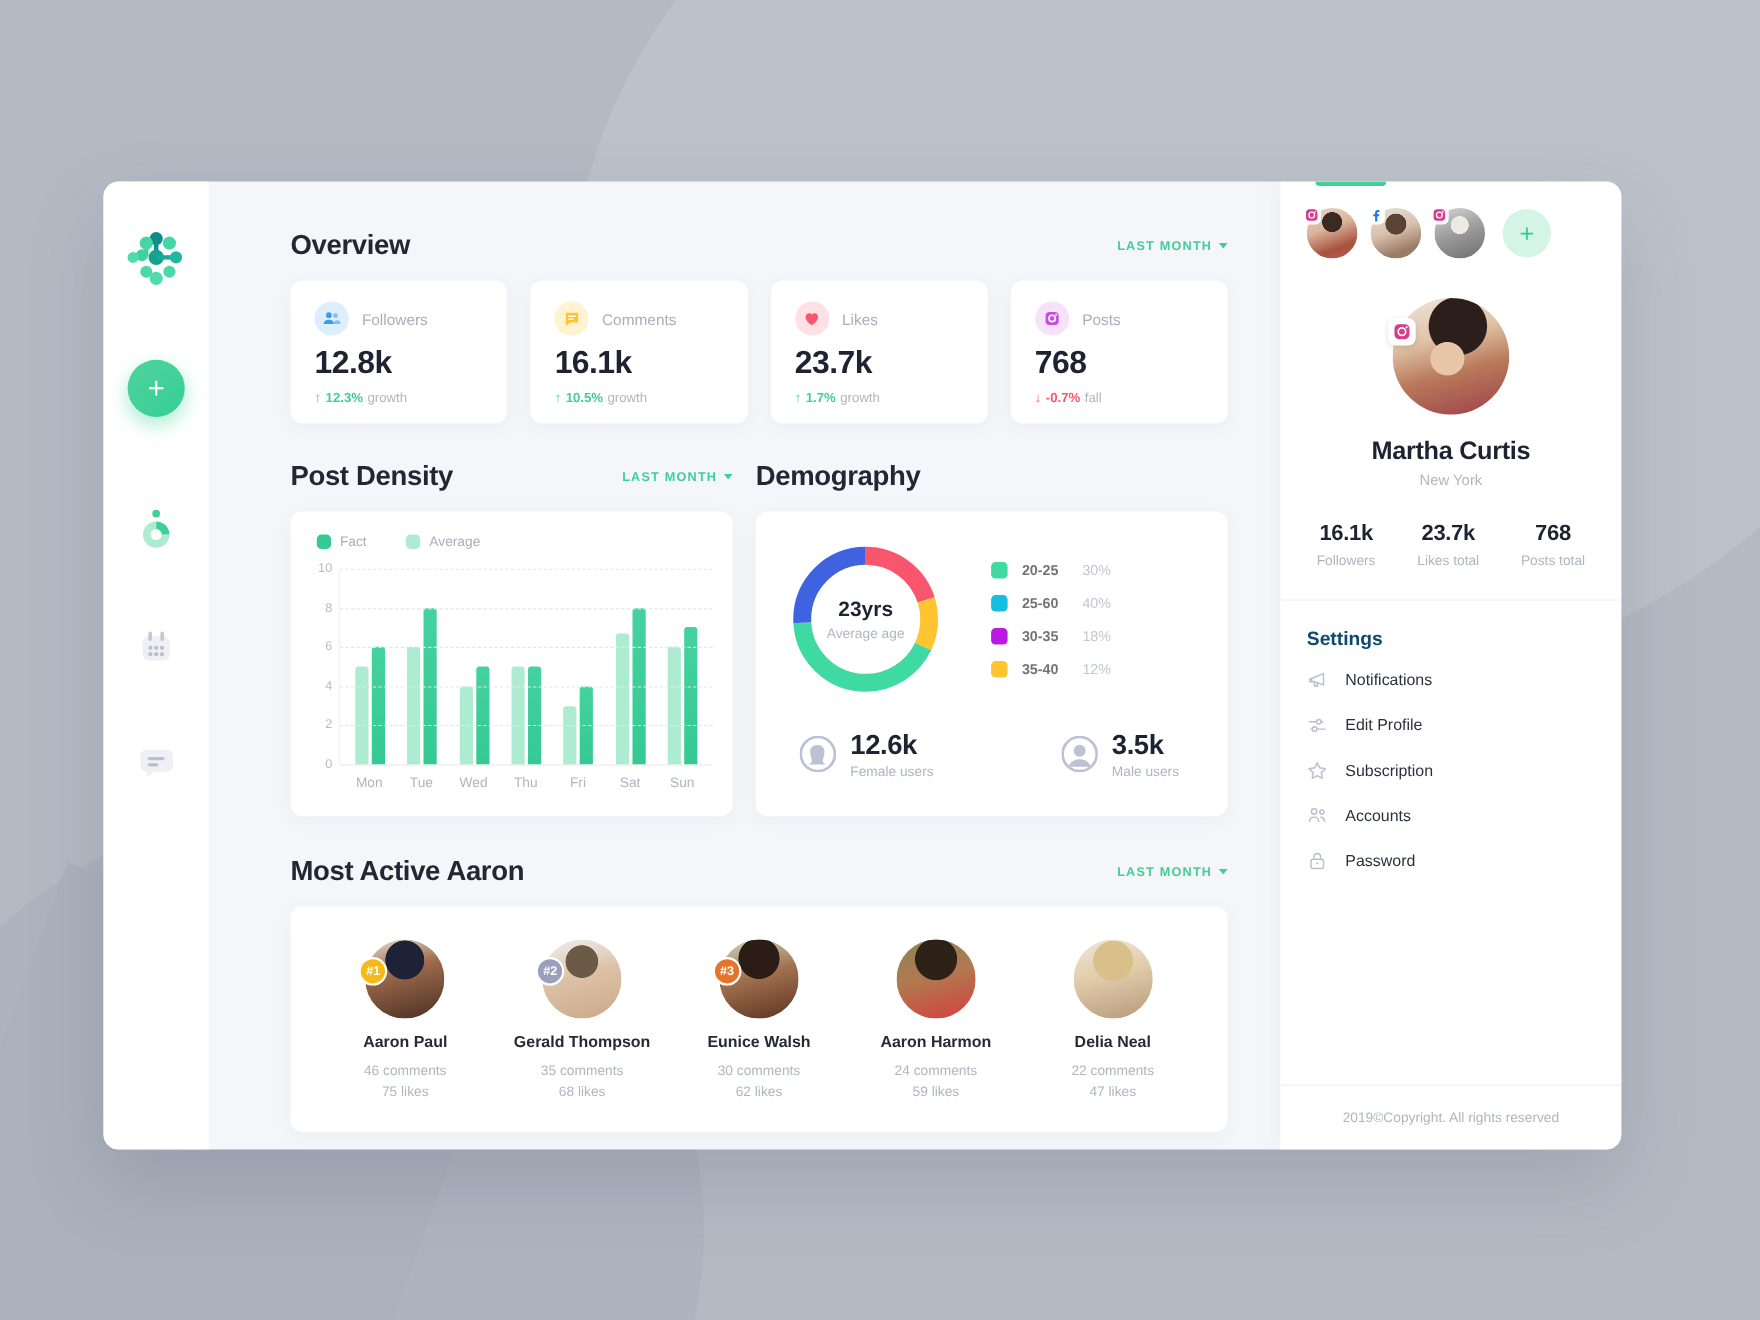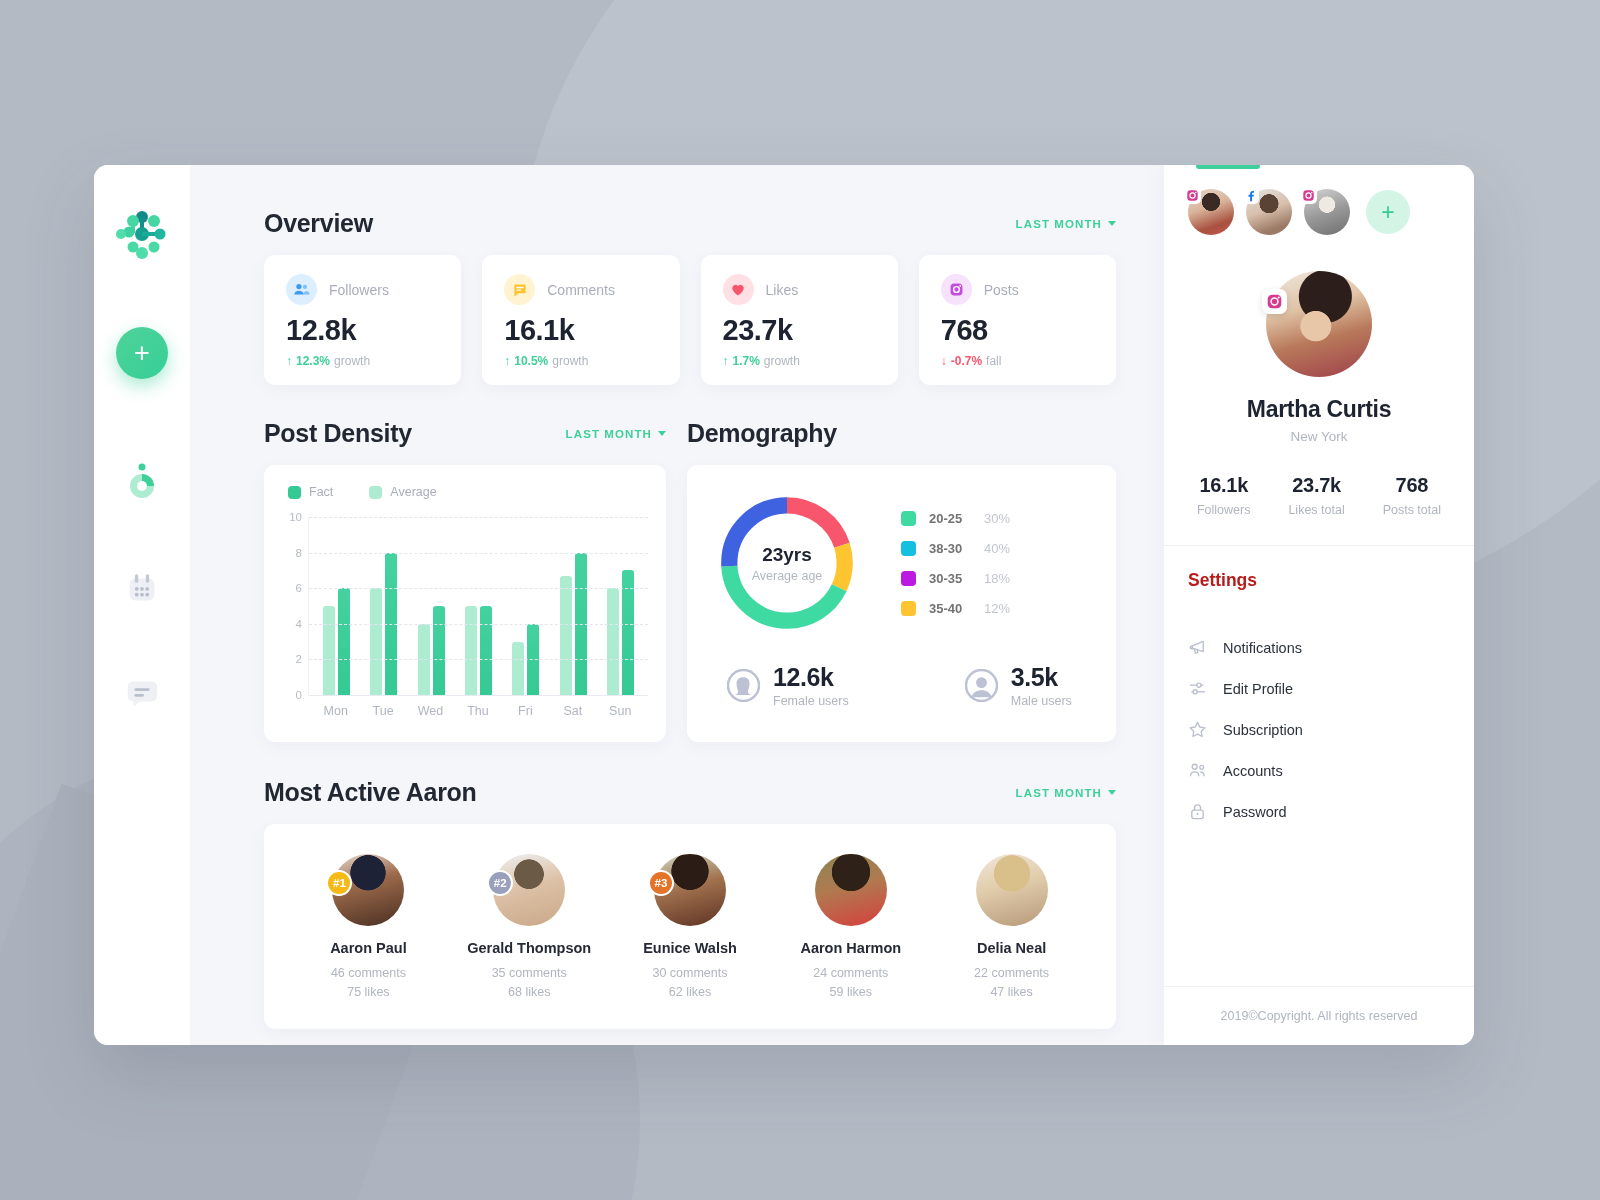--- a/index.html
+++ b/index.html
@@ -239,21 +239,21 @@
     box-shadow: 0 2px 6px rgba(0,0,0,.12);
   }
   .prof-name { font-size: 23px; font-weight: bold; color: #1d2330; margin-top: 19px; letter-spacing: -.3px; }
   .prof-loc { font-size: 13.5px; color: #b0b5c0; margin-top: 6px; }
   .prof-stats { display: flex; justify-content: space-around; margin-top: 30px; padding: 0 14px; }
   .ps { text-align: center; }
   .ps-v { font-size: 20px; font-weight: bold; color: #1d2330; letter-spacing: -.3px; }
   .ps-l { font-size: 12.5px; color: #b0b5c0; margin-top: 6px; }
   .divider { height: 1px; background: #eef0f4; margin: 28px 0 0; }
   .settings { padding: 24px 24px 0; }
-  .set-title { font-size: 17.5px; font-weight: bold; color: #b91c1c; margin-bottom: 36px; }
+  .set-title { font-size: 17.5px; font-weight: bold; color: #0c4a6e; margin-bottom: 7px; }
   .set-item {
     display: flex; align-items: center; gap: 16px;
     padding: 11px 0; cursor: pointer;
   }
   .set-ico { width: 19px; height: 19px; flex-shrink: 0; display: flex; align-items: center; justify-content: center; }
   .set-lab { font-size: 14.5px; color: #2b313d; }
   .set-item.muted .set-lab { color: #c0c4ce; }
   .set-item.muted { padding-left: 35px; }
   .rfooter {
     margin-top: auto; border-top: 1px solid #eef0f4;
@@ -519,21 +519,21 @@
               </div>
             </div>
             <div class="demo-legend" id="demolegend">
                 <div class="dl-item">
                   <span class="dl-sw" style="background: rgb(63, 217, 162);"></span>
                   <span class="dl-range">20-25</span>
                   <span class="dl-pct">30%</span>
                 </div>
                 <div class="dl-item">
                   <span class="dl-sw" style="background: rgb(20, 191, 224);"></span>
-                  <span class="dl-range">38-30</span>
+                  <span class="dl-range">25-60</span>
                   <span class="dl-pct">40%</span>
                 </div>
                 <div class="dl-item">
                   <span class="dl-sw" style="background: rgb(187, 26, 224);"></span>
                   <span class="dl-range">30-35</span>
                   <span class="dl-pct">18%</span>
                 </div>
                 <div class="dl-item">
                   <span class="dl-sw" style="background: rgb(255, 197, 49);"></span>
                   <span class="dl-range">35-40</span>

